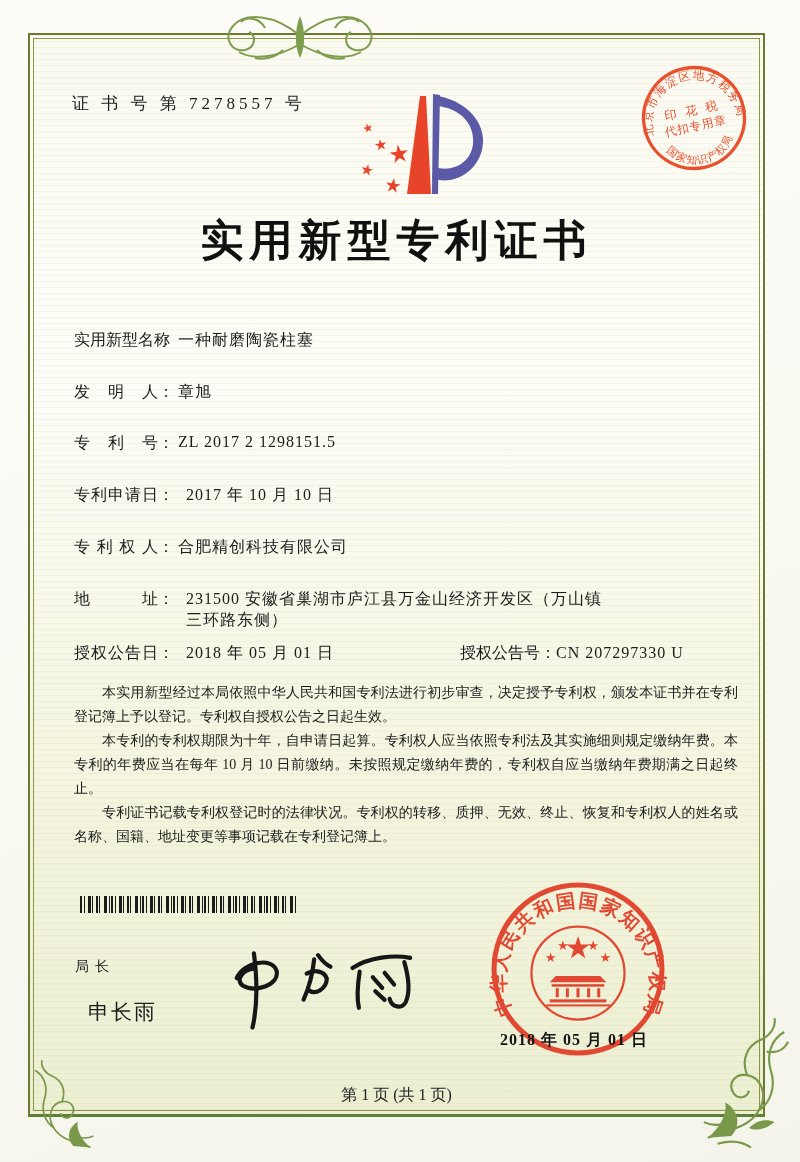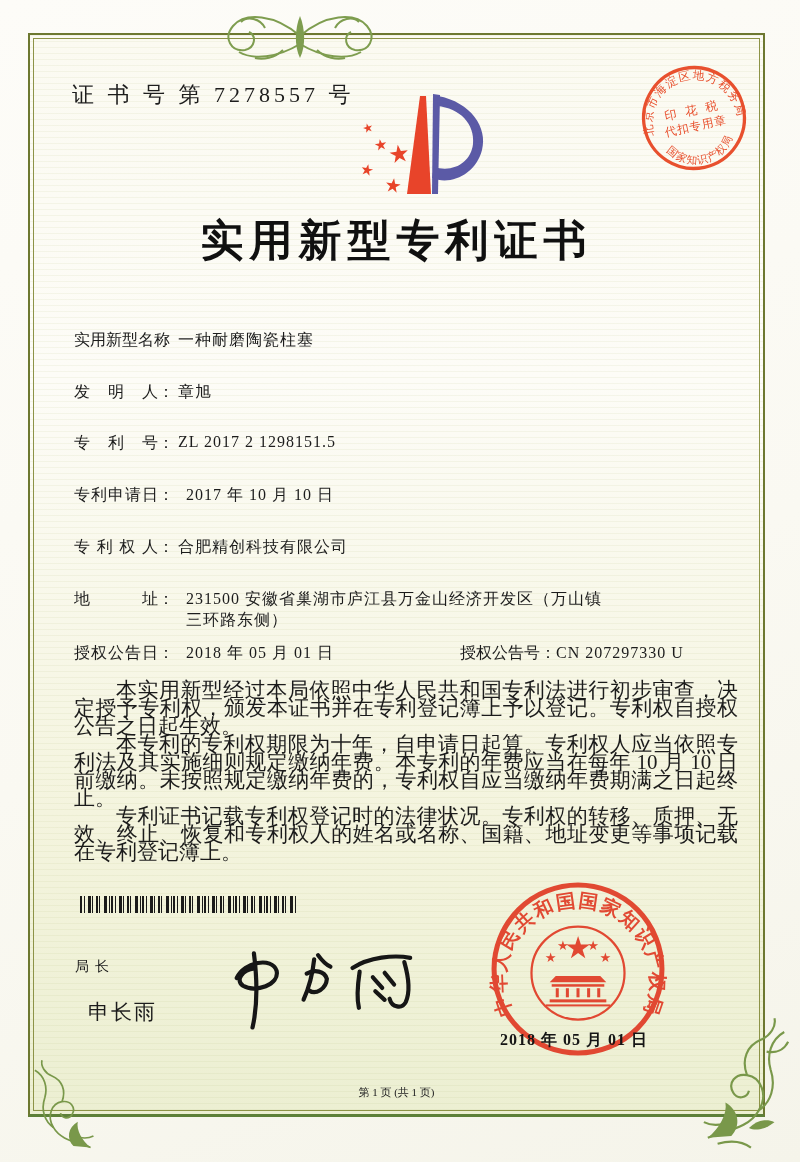--- a/index.html
+++ b/index.html
@@ -10,49 +10,49 @@
   }
   .frame{
     position:absolute;left:28px;top:33px;width:737px;height:1084px;box-sizing:border-box;
     border:2px solid #6d7830;border-bottom:3px solid #5d8038;
     background:
       repeating-linear-gradient(180deg,rgba(170,180,110,0.10) 0 1px,rgba(0,0,0,0) 1px 6px),
       linear-gradient(180deg,#fbfaf1 0%,#fdfcf7 32%,#f4f4de 72%,#ecefd2 100%);
   }
   .frame-inner{position:absolute;left:3px;top:3px;right:3px;bottom:3px;border:1px solid #8d9347;}
   .abs{position:absolute;}
-  .cert-number{left:72px;top:80px;font-size:22px;letter-spacing:4px;color:#1d1d1d;}
+  .cert-number{left:72px;top:92px;font-size:17px;letter-spacing:4px;color:#1d1d1d;}
   .title{left:28px;top:212px;width:737px;text-align:center;font-size:43px;font-weight:bold;
          letter-spacing:6px;color:#101010;}
   .rows{left:74px;top:330px;width:664px;font-size:16px;color:#1c1c1c;}
   .frow{position:absolute;left:0;white-space:nowrap;}
   .flabel{display:inline-block;width:84px;text-align:justify;text-align-last:justify;vertical-align:top;}
   .fcolon{display:inline-block;vertical-align:top;}
   .fvalue{display:inline-block;margin-left:4px;vertical-align:top;letter-spacing:1px;}
   .fvalue.tight{margin-left:12px;}
   .prewrap{white-space:pre-line;}
   .grant2{position:absolute;left:386px;top:0;white-space:nowrap;}
-  .paras{left:74px;top:681px;width:664px;font-size:21px;line-height:18px;text-align:justify;color:#1b1b1b;}
+  .paras{left:74px;top:681px;width:664px;font-size:14px;line-height:24px;text-align:justify;color:#1b1b1b;}
   .paras p{margin:0;text-indent:2em;}
   .barcode{
     left:80px;top:896px;width:216px;height:17px;
     background:repeating-linear-gradient(90deg,
       #1b1b1b 0 2px,rgba(0,0,0,0) 2px 4px,
       #1b1b1b 4px 5px,rgba(0,0,0,0) 5px 8px,
       #1b1b1b 8px 11px,rgba(0,0,0,0) 11px 12px,
       #1b1b1b 12px 13px,rgba(0,0,0,0) 13px 16px,
       #1b1b1b 16px 18px,rgba(0,0,0,0) 18px 19px,
       #1b1b1b 19px 20px,rgba(0,0,0,0) 20px 24px,
       #1b1b1b 24px 27px,rgba(0,0,0,0) 27px 29px,
       #1b1b1b 29px 30px,rgba(0,0,0,0) 30px 31px);
   }
   .signer-title{left:75px;top:958px;font-size:14px;letter-spacing:6px;color:#1c1c1c;}
   .signer-name{left:88px;top:998px;font-size:21px;letter-spacing:2px;color:#1c1c1c;}
   .seal-date{left:500px;top:1030px;font-size:16px;font-weight:bold;letter-spacing:1px;color:#151515;z-index:6;}
-  .footer{left:28px;top:1085px;width:737px;text-align:center;font-size:11px;color:#222;}
+  .footer{left:28px;top:1085px;width:737px;text-align:center;font-size:16px;color:#222;}
   .stamp{left:638px;top:62px;width:112px;height:112px;transform:rotate(-12deg);z-index:5;}
   .seal{left:489px;top:880px;width:178px;height:178px;z-index:5;opacity:0.95;}
   .logo{left:336px;top:80px;width:152px;height:120px;}
   .signature{left:215px;top:933px;width:215px;height:100px;transform:rotate(-2deg);z-index:4;}
   .orn-top{left:205px;top:6px;width:190px;height:60px;}
   .orn-bl{left:16px;top:1056px;width:92px;height:100px;}
   .orn-br{left:698px;top:1006px;width:98px;height:150px;}
 </style>
 </head>
 <body>

